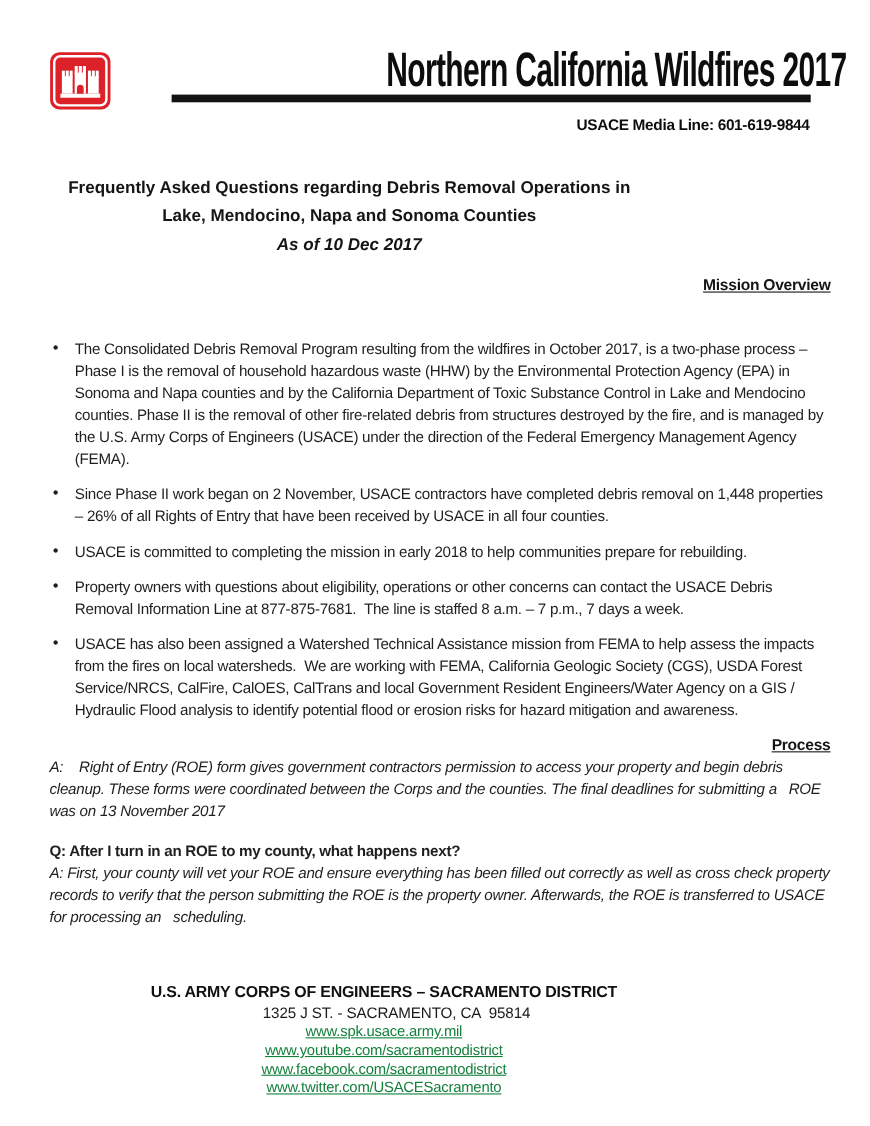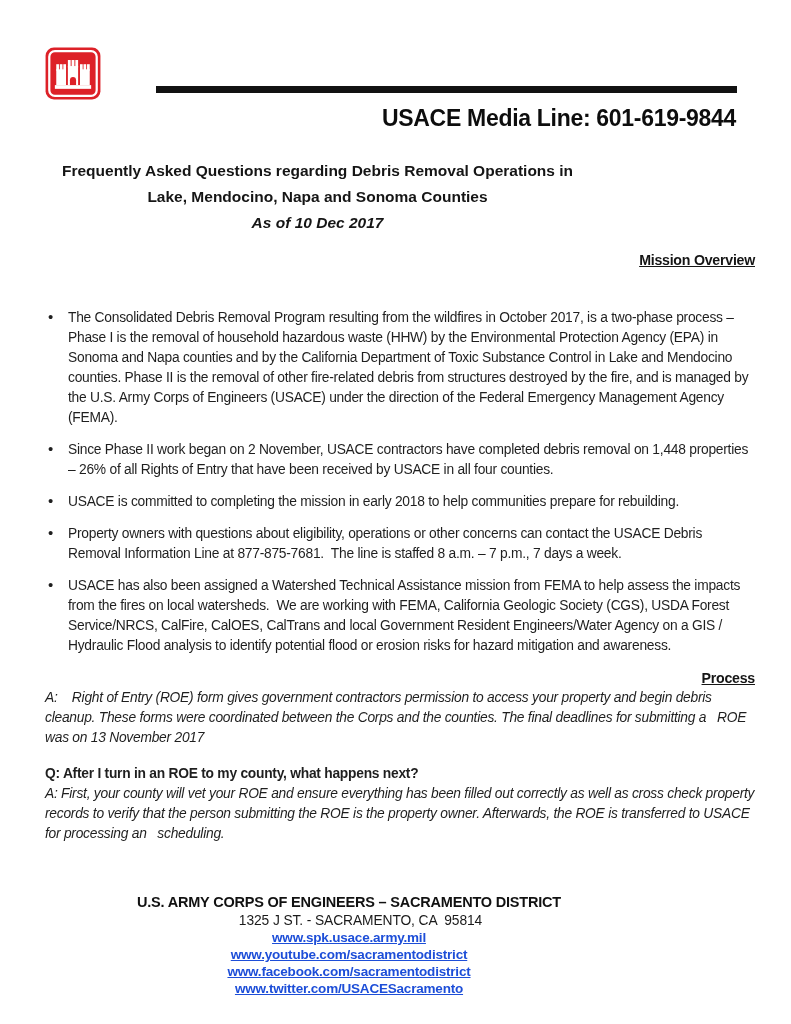--- a/index.html
+++ b/index.html
@@ -38,21 +38,21 @@
     transform:scaleX(0.62);
     transform-origin:50% 50%;
     color:#0d0d0d;
   }
   .masthead-rule{
     position:absolute;left:156px;top:86px;width:581px;height:7px;
     background:#121212;
   }
   .media-line{
     position:absolute;right:55px;top:105px;
-    font-weight:bold;font-size:23px;letter-spacing:-0.3px;color:#0d0d0d;margin-left:40px;
+    font-weight:bold;font-size:14px;letter-spacing:-0.3px;color:#0d0d0d;margin-left:40px;
   }
   
   .doc-title{
     position:absolute;left:0;top:158px;width:635px;
     text-align:center;
     font-weight:bold;font-size:15.5px;line-height:26px;
     color:#151515;
   }
   .doc-title .asof{font-style:italic;}
   
@@ -85,23 +85,23 @@
   
   .footer{
     position:absolute;left:0;top:894px;width:698px;
     text-align:center;line-height:17px;
   }
   .f-org{font-weight:bold;font-size:14.5px;letter-spacing:-0.2px;color:#111;}
   .f-addr{font-size:13.8px;letter-spacing:-0.1px;margin-top:1px;color:#1a1a1a;white-space:pre-wrap;padding-left:23px;}
   .f-link{
     display:block;
     font-size:13.5px;
-    color:#1d4ed8;
+    color:#15803d;
     text-decoration:underline;
-    font-weight:bold;
+    font-weight:normal;
     letter-spacing:-0.2px;
     cursor:pointer;
   }
 </style>
 </head>
 <body>
 
 <div class="page">
 
   <div class="logo">
@@ -120,20 +120,23 @@
         <rect x="45.1" y="18.5" width="2.9" height="7"></rect>
         <rect x="24.5" y="20.5" width="11" height="20.5"></rect>
         <rect x="24.5" y="14" width="3" height="8"></rect>
         <rect x="28.5" y="14" width="3" height="8"></rect>
         <rect x="32.5" y="14" width="3" height="8"></rect>
       </g>
       <path d="M26.7 41 v-5.2 a3.3 3.6 0 0 1 6.6 0 V41 z" fill="#DD2128"></path>
     </svg>
   </div>
 
+  <div class="masthead-title">
+    <span class="cond">Northern California Wildfires 2017</span>
+  </div>
   <div class="masthead-rule"></div>
   <div class="media-line">USACE Media Line: 601-619-9844</div>
 
   <div class="doc-title">
     <div>Frequently Asked Questions regarding Debris Removal Operations in</div>
     <div>Lake, Mendocino, Napa and Sonoma Counties</div>
     <div class="asof">As of 10 Dec 2017</div>
   </div>
 
   <div class="content">

